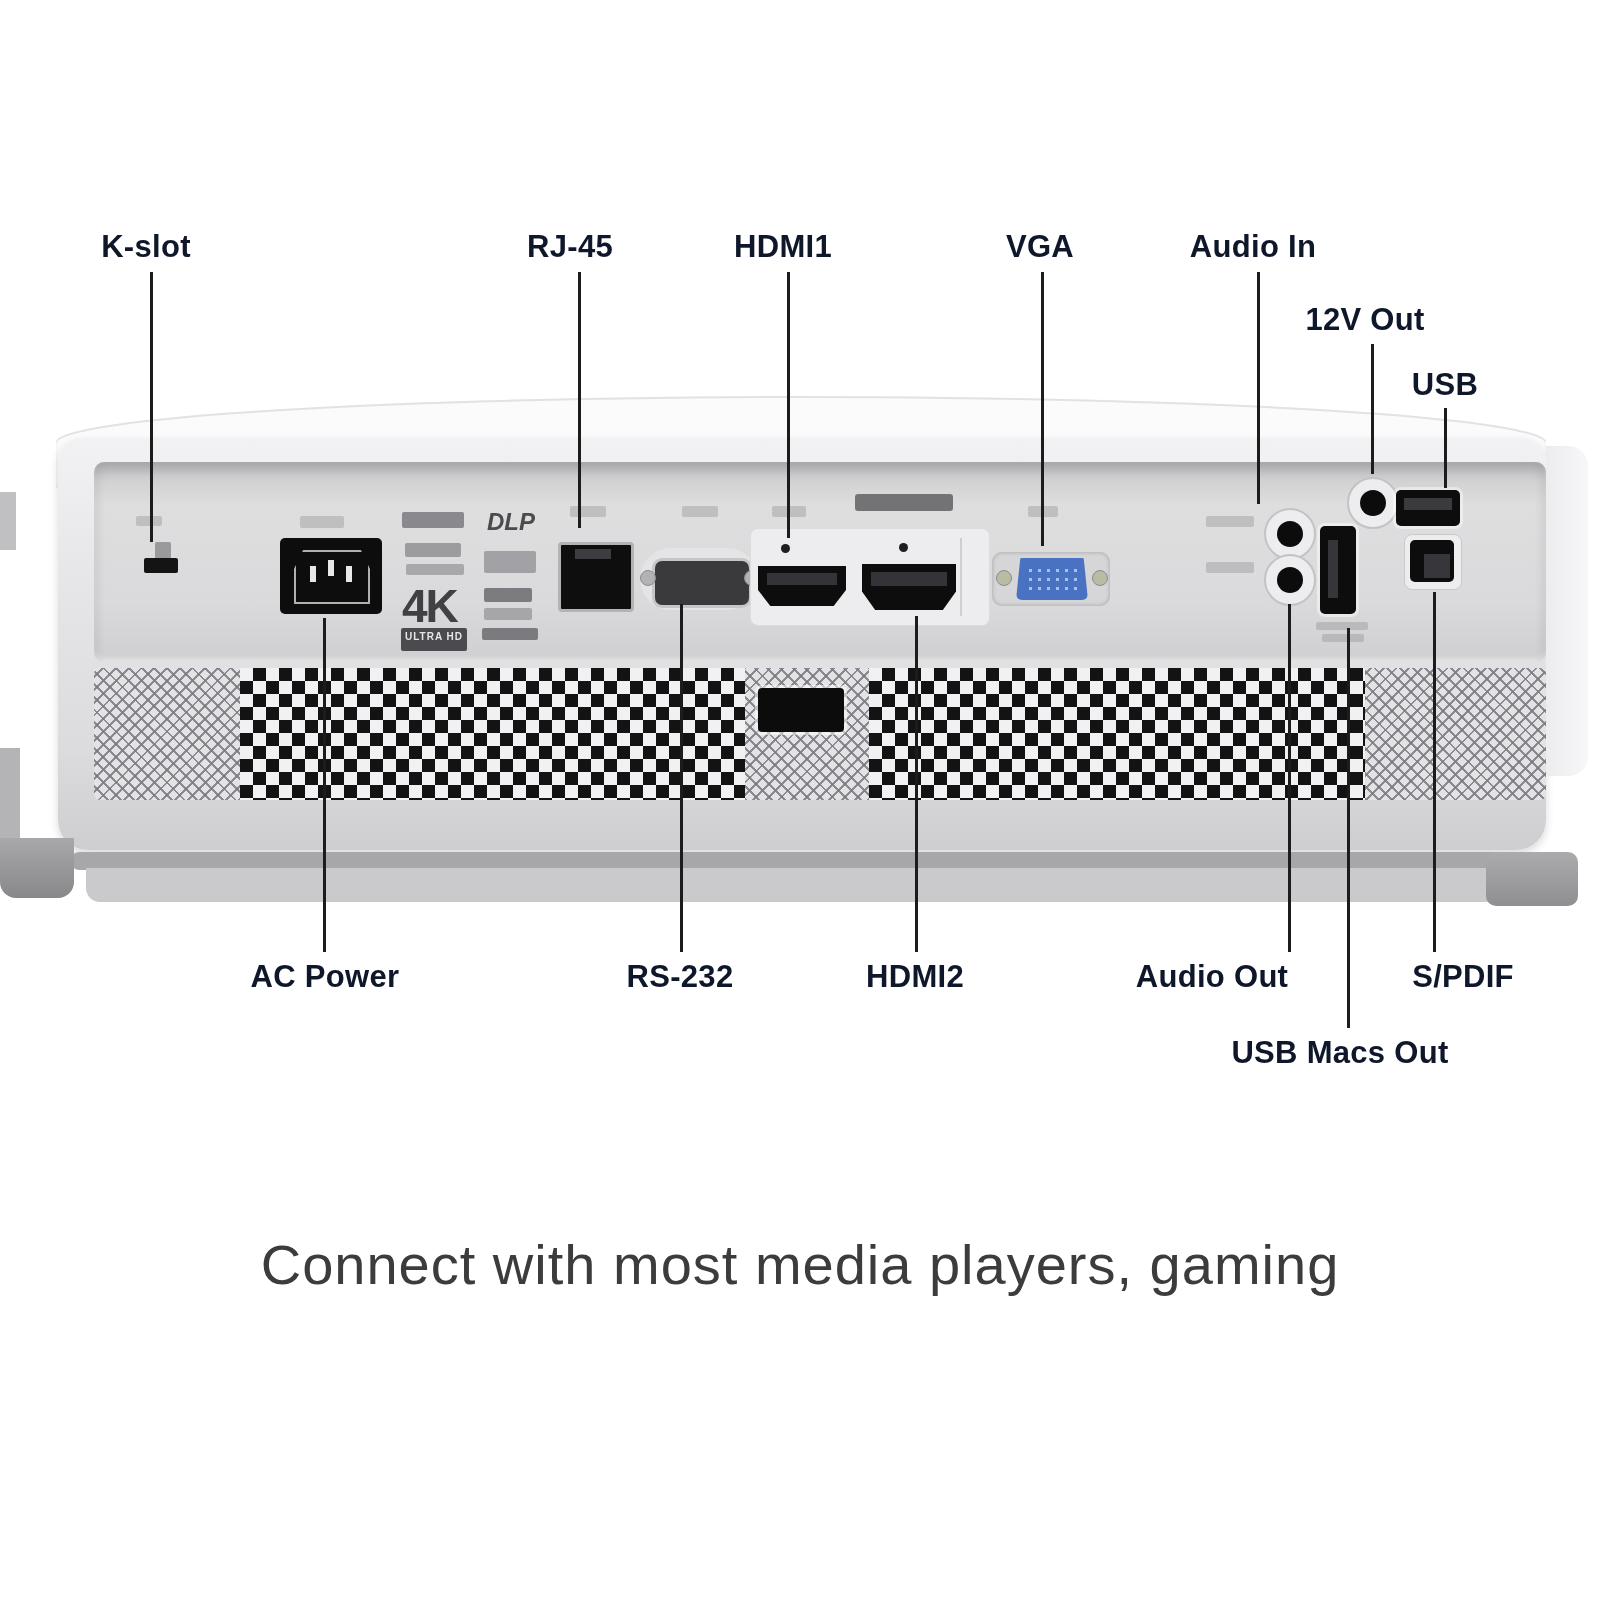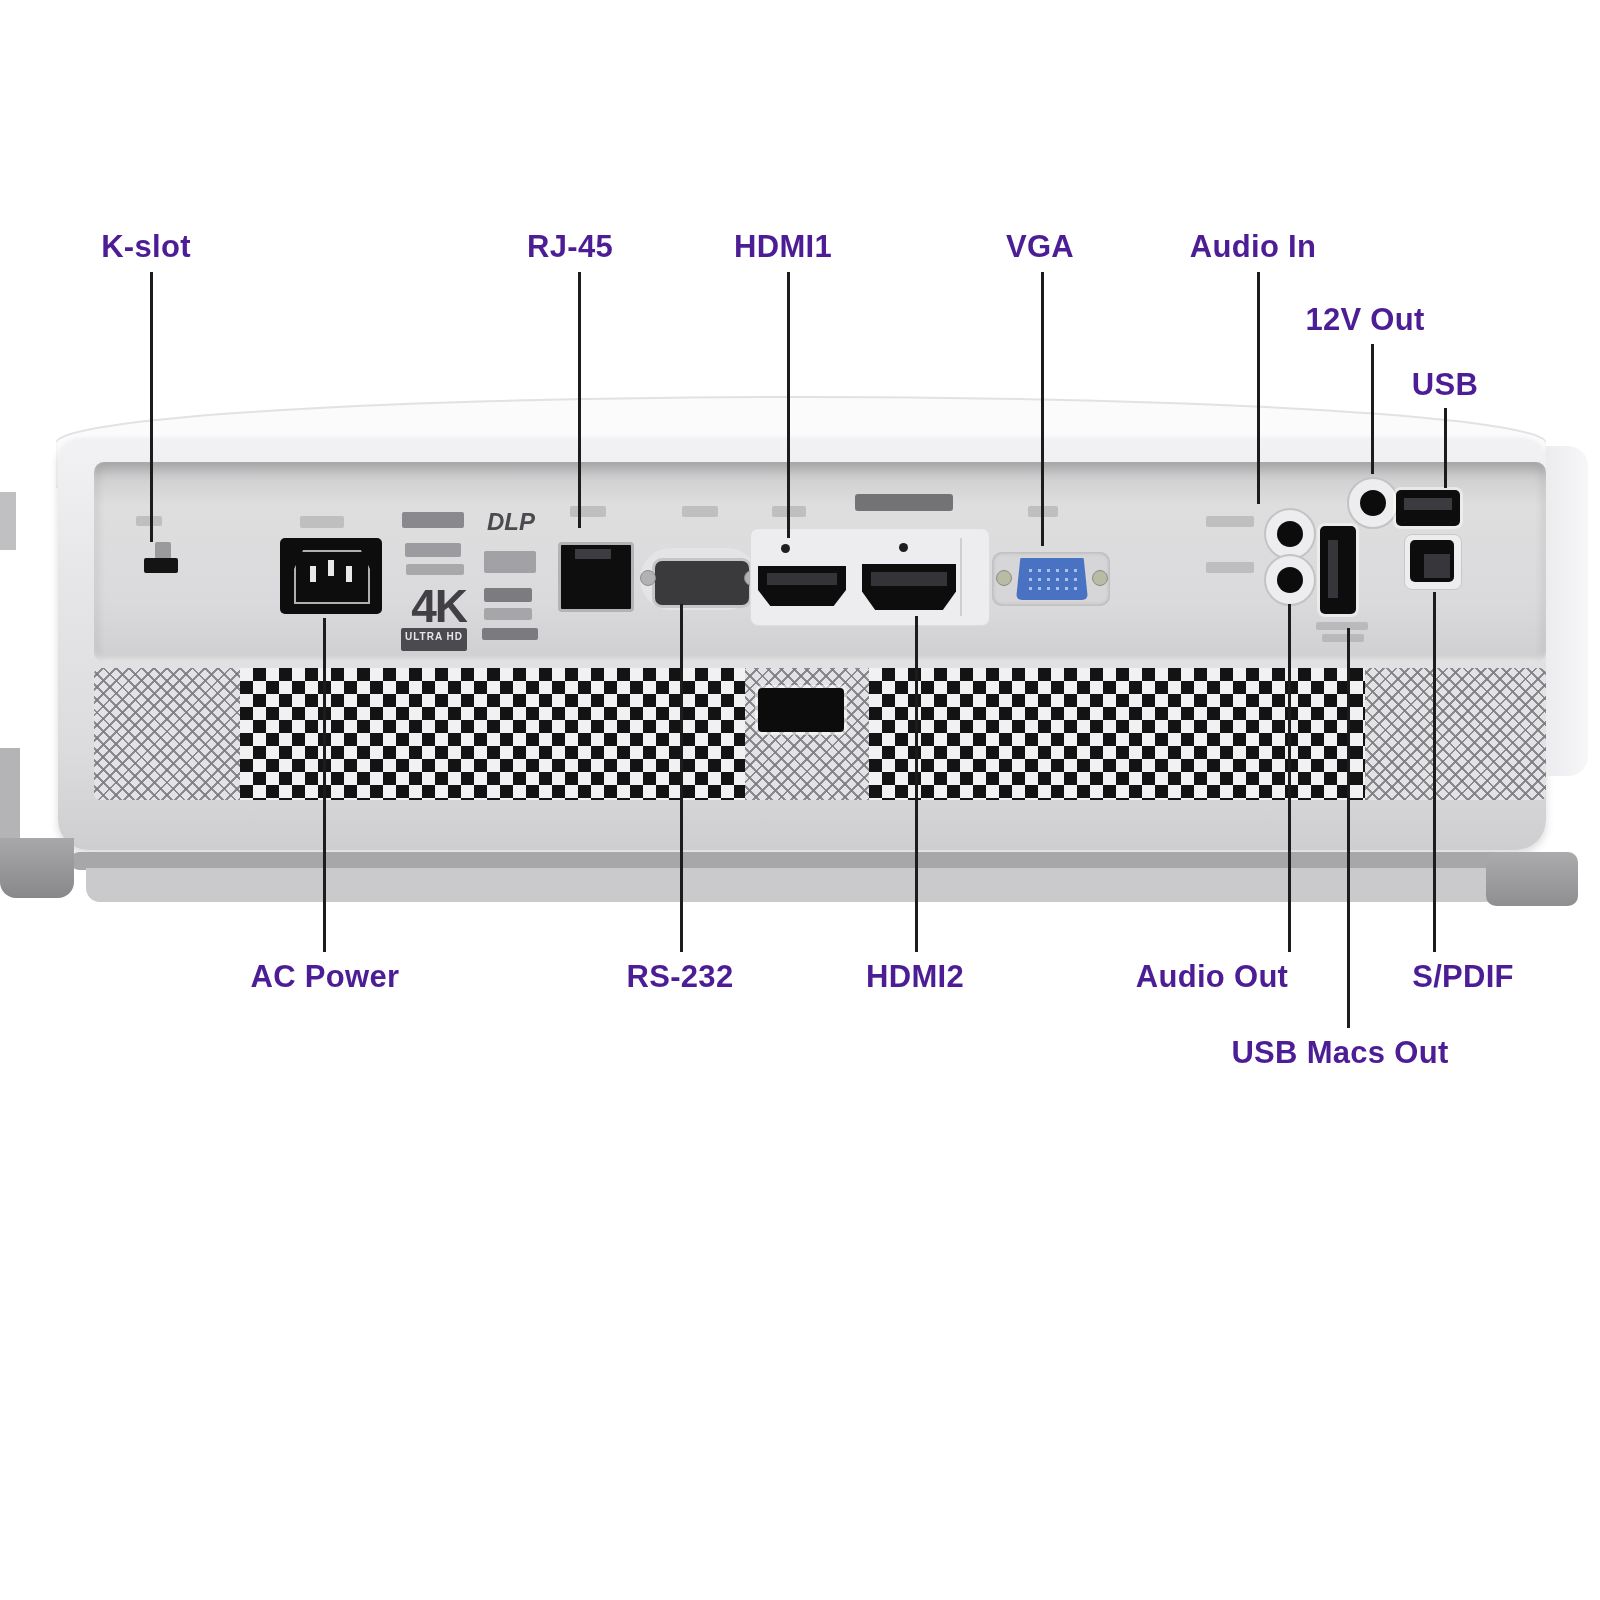--- a/index.html
+++ b/index.html
@@ -69,29 +69,29 @@
   .spdif-halo{left:1404px;top:534px;width:56px;height:54px;background:#ededef;border:1px solid #c9c9cb;border-radius:8px;}
   .spdif{position:absolute;left:5px;top:5px;width:44px;height:42px;background:#0d0d0d;border-radius:5px;}
   .spdif-inner{position:absolute;left:14px;top:14px;width:26px;height:24px;background:#36363b;}
 
   
   .smudge{position:absolute;background:#7e7e84;opacity:.32;border-radius:2px;}
 
   
   .badge-bar{position:absolute;background:#5c5c61;opacity:.65;border-radius:2px;}
   .badge-4k{position:absolute;left:402px;top:584px;width:64px;height:44px;color:#404045;
-        font-weight:700;font-size:46px;line-height:44px;text-align:right;letter-spacing:-2px;}
+        font-weight:700;font-size:46px;line-height:44px;text-align:left;letter-spacing:-2px;}
   .badge-4k-sub{position:absolute;left:401px;top:628px;width:66px;height:23px;background:#4a4a4f;border-radius:2px;
         color:#e6e6e8;font-size:10px;font-weight:700;text-align:center;line-height:17px;letter-spacing:1px;}
   .badge-dlp{position:absolute;left:482px;top:504px;width:58px;height:36px;color:#4a4a4f;
         font-weight:700;font-style:italic;font-size:24px;line-height:36px;text-align:center;}
 
   
   .lbl{position:absolute;transform:translateX(-50%);font-weight:700;font-size:31px;line-height:1.1;
-       color:#4c1d95;letter-spacing:.3px;white-space:nowrap;z-index:8;}
+       color:#0f172a;letter-spacing:.3px;white-space:nowrap;z-index:8;}
   .cl{position:absolute;width:3px;background:#1c1c1c;z-index:7;}
 
   
   .heading{position:absolute;left:0;top:1124px;width:100%;text-align:center;font-size:65px;color:#343434;letter-spacing:1px;}
   .heading .accent{color:#2e96d8;font-weight:700;}
   .bodyline{position:absolute;left:0;width:100%;text-align:center;font-size:56px;color:#3c3c3c;letter-spacing:1px;}
   .bl1{top:1232px;} .bl2{top:1302px;}
 </style>
 </head>
 <body>
@@ -228,14 +228,15 @@
   <div class="cl" style="left:1347px;top:628px;height:400px;"></div>
   <div class="cl" style="left:1433px;top:592px;height:360px;"></div>
 
   <div class="lbl" style="left:325px;top:960px;">AC Power</div>
   <div class="lbl" style="left:680px;top:960px;">RS-232</div>
   <div class="lbl" style="left:915px;top:960px;">HDMI2</div>
   <div class="lbl" style="left:1212px;top:960px;">Audio Out</div>
   <div class="lbl" style="left:1434px;top:960px;margin-left:29px;">S/PDIF</div>
   <div class="lbl" style="left:1340px;top:1036px;">USB Macs Out</div>
 
+  <div class="bodyline bl1">Connect with most media players, gaming</div>
 
 </div>
 
 </body></html>

